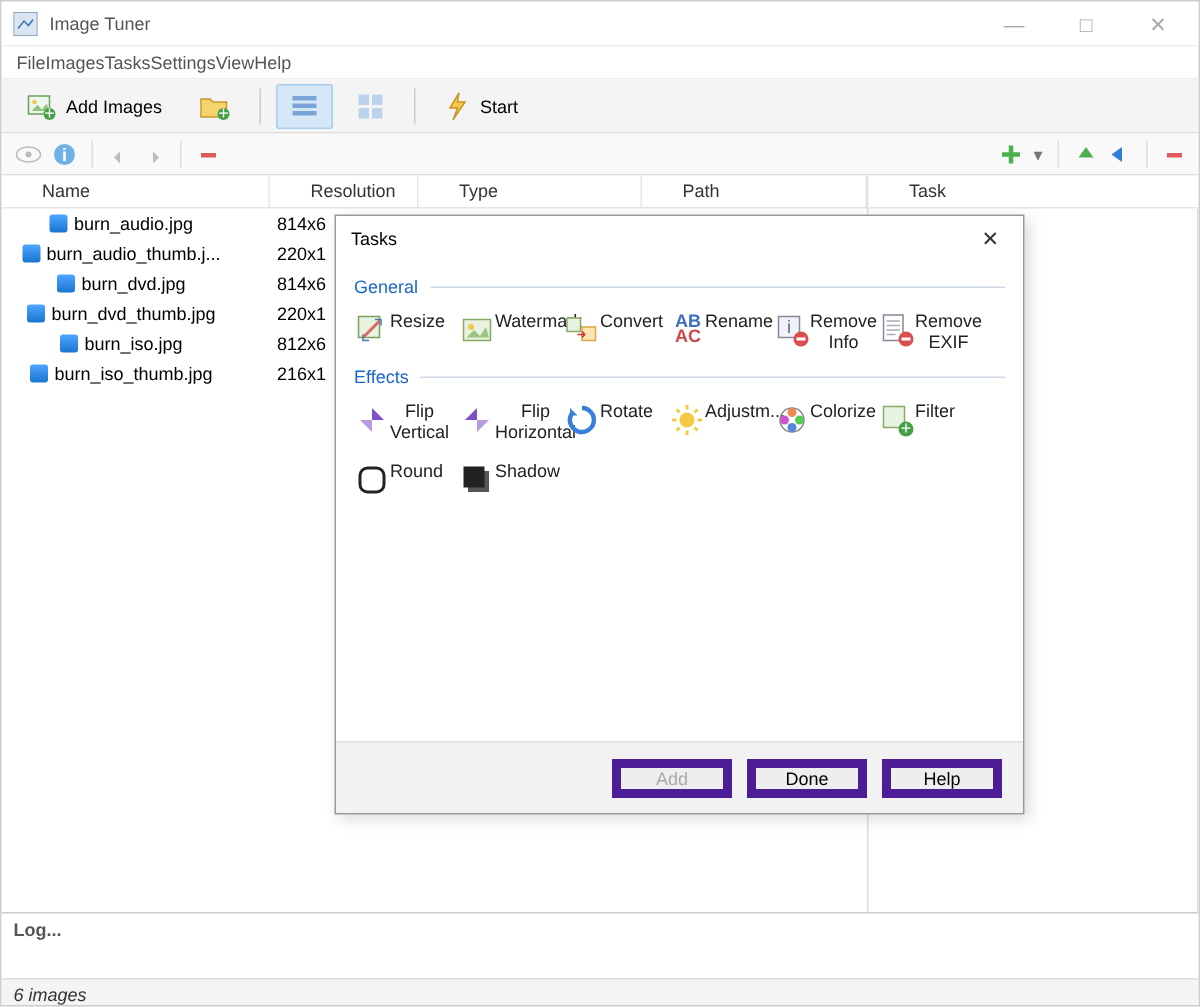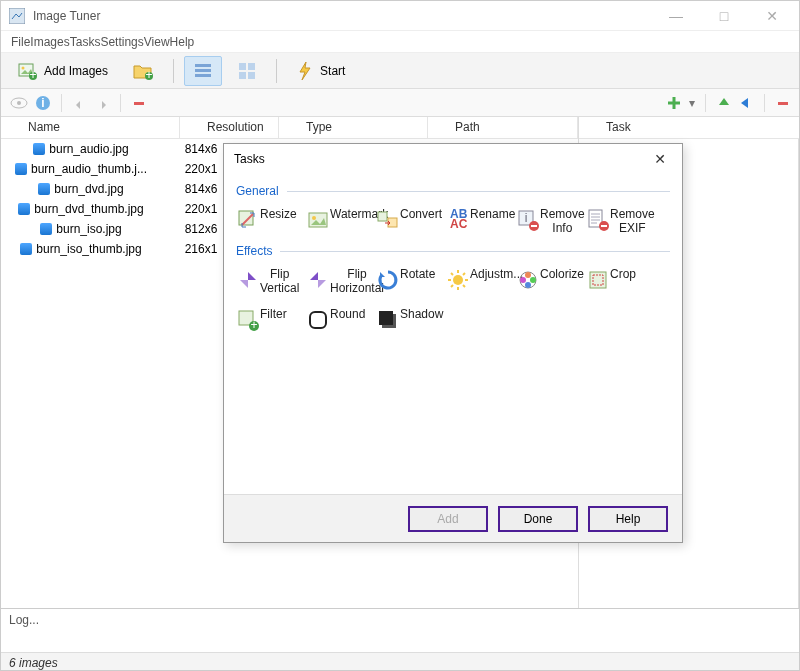--- a/index.html
+++ b/index.html
@@ -19,36 +19,36 @@
   .left { flex: 1; display: flex; flex-direction: column; border-right: 1px solid #ddd; }
   .cols { display: flex; background: #fff; border-bottom: 1px solid #e5e5e5; height: 22px; }
   .col { padding: 3px 8px; border-right: 1px solid #e5e5e5; color: #333; margin-left: 19px; }
   .rows { flex: 1; overflow: auto; }
   .row { display: flex; height: 20px; align-items: center; }
   .cell { padding: 1px 8px; overflow: hidden; white-space: nowrap; display: flex; align-items: center; gap: 4px; justify-content: center; }
   .fileicon { width: 12px; height: 12px; background: linear-gradient(#4da6ff,#1a75d1); border-radius: 2px; flex-shrink: 0; }
   .right { width: 220px; display: flex; flex-direction: column; }
   .right .cols { background: #fff; }
   .right .task-area { flex: 1; border-right: 1px solid #ddd; }
-  .logpanel { height: 44px; border-top: 1px solid #ccc; padding: 4px 8px; color: #555; background: #fff; }
+  .logpanel { height: 44px; border-top: 1px solid #ccc; padding: 4px 8px; color: #555; background: #fff; font-weight: bold; }
   .statusbar { height: 20px; border-top: 1px solid #ddd; background: #f4f4f4; padding: 2px 8px; color: #333; display: flex; align-items: center; font-style: italic; }
   
   .dialog { position: absolute; left: 222px; top: 142px; width: 460px; height: 400px; background: #fff; border: 1px solid #999; box-shadow: 3px 3px 10px rgba(0,0,0,0.15); display: flex; flex-direction: column; }
   .dtitle { height: 30px; display: flex; align-items: center; padding: 0 10px; }
   .dtitle .t { flex: 1; }
   .dtitle .x { font-size: 14px; color: #333; padding: 2px 6px; }
   .dbody { flex: 1; padding: 6px 12px; overflow: auto; }
   .grouplabel { color: #1a66cc; font-size: 12px; display: flex; align-items: center; gap: 8px; margin: 4px 0 6px; }
   .grouplabel .line { flex: 1; height: 1px; background: #cfd8e5; }
   .grid { display: flex; flex-wrap: wrap; gap: 4px 4px; }
   .item { width: 66px; display: flex; flex-direction: row; align-items: flex-start; padding: 4px 0; text-align: center; }
   .item .ic { width: 24px; height: 24px; display: flex; align-items: center; justify-content: center; margin-bottom: 4px; }
   .item .lbl { font-size: 12px; color: #222; line-height: 1.15; }
   .dbuttons { height: 48px; background: #f2f2f2; border-top: 1px solid #ddd; display: flex; align-items: center; justify-content: flex-end; gap: 10px; padding: 0 14px; }
-  .dbtn { width: 80px; height: 26px; background: #eee; border: 2px solid #4c1d95; display: flex; align-items: center; justify-content: center; }
+  .dbtn { width: 80px; height: 26px; background: #eee; border: 6px solid #4c1d95; display: flex; align-items: center; justify-content: center; }
   .dbtn.disabled { color: #aaa; }
   svg { display: block; }
 </style>
 </head>
 <body>
 
 <div class="titlebar">
   <span class="app-icon">
     <svg width="16" height="16">
         <rect width="16" height="16" fill="#d9e6f2" stroke="#7a8fa6"></rect>
@@ -381,29 +381,20 @@
               <circle cx="17" cy="12" r="3" fill="#5c5"></circle>
               <circle cx="12" cy="17" r="3" fill="#58d"></circle>
               <circle cx="7" cy="12" r="3" fill="#c5c"></circle>
             </svg>
           </div>
           <div class="lbl">Colorize</div>
         </div>
         <div class="item">
           <div class="ic">
             <svg width="24" height="24">
-              <rect x="4" y="4" width="16" height="16" fill="#e8f2e0" stroke="#88aa66"></rect>
-              <rect x="7" y="7" width="10" height="10" fill="none" stroke="#d04545" stroke-dasharray="2 1"></rect>
-            </svg>
-          </div>
-          <div class="lbl">Crop</div>
-        </div>
-        <div class="item">
-          <div class="ic">
-            <svg width="24" height="24">
               <rect x="3" y="3" width="14" height="14" fill="#e8f2e0" stroke="#88aa66"></rect>
               <circle cx="18" cy="18" r="5" fill="#43a047"></circle>
               <text x="18" y="21" text-anchor="middle" fill="#fff" font-size="8">+</text>
             </svg>
           </div>
           <div class="lbl">Filter</div>
         </div>
         <div class="item">
           <div class="ic">
             <svg width="24" height="24">

